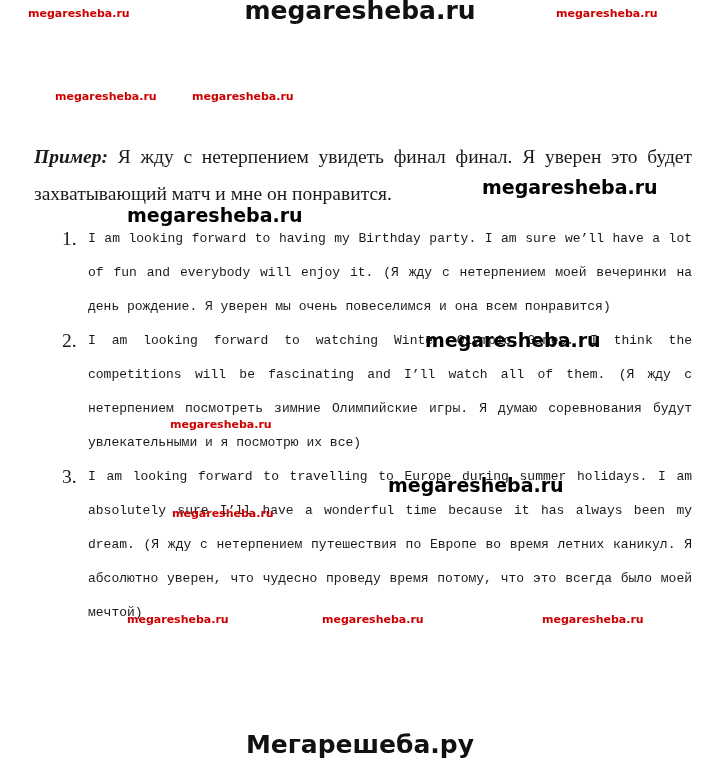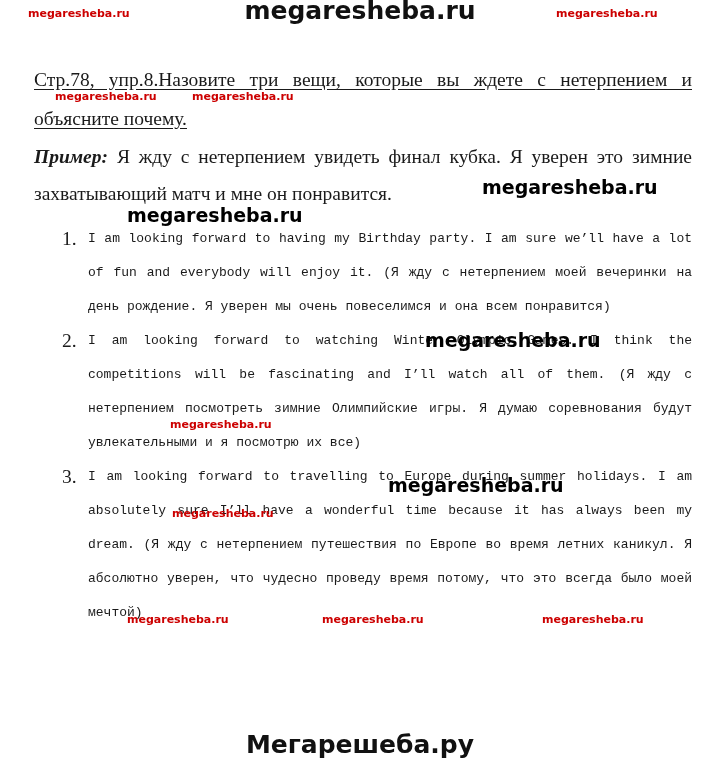--- a/index.html
+++ b/index.html
@@ -60,24 +60,23 @@
   .wm-red { color: #cc0000; font-size: 11px; }
   .wm-black { color: #000000; font-size: 19px; }
 </style>
 </head>
 <body>
 
 <div class="page">
 
   <h1 class="site-title">megaresheba.ru</h1>
 
-  <p class="heading">Стр.78, упр.8.Назовите три вещи, которые вы ждете с нетерпением и объясните почему.</p>
 
   <p class="example"><span class="label">Пример:</span>
-    <span>Я жду с нетерпением увидеть финал кубка. Я уверен это зимние захватывающий матч и мне он понравится.</span></p>
+    <span>Я жду с нетерпением увидеть финал финал. Я уверен это будет захватывающий матч и мне он понравится.</span></p>
 
   <div class="answers">
     <div class="answer">
       <span class="num">1.</span>
       <span class="txt">I am looking forward to having my Birthday party. I am sure we’ll have a lot of fun and everybody will enjoy it. (Я жду с нетерпением моей вечеринки на день рождение. Я уверен мы очень повеселимся и она всем понравится)</span>
     </div>
     <div class="answer">
       <span class="num">2.</span>
       <span class="txt">I am looking forward to watching Winter Olympic Games. I think the competitions will be fascinating and I’ll watch all of them. (Я жду с нетерпением посмотреть зимние Олимпийские игры. Я думаю соревнования будут увлекательными и я посмотрю их все)</span>
     </div>

